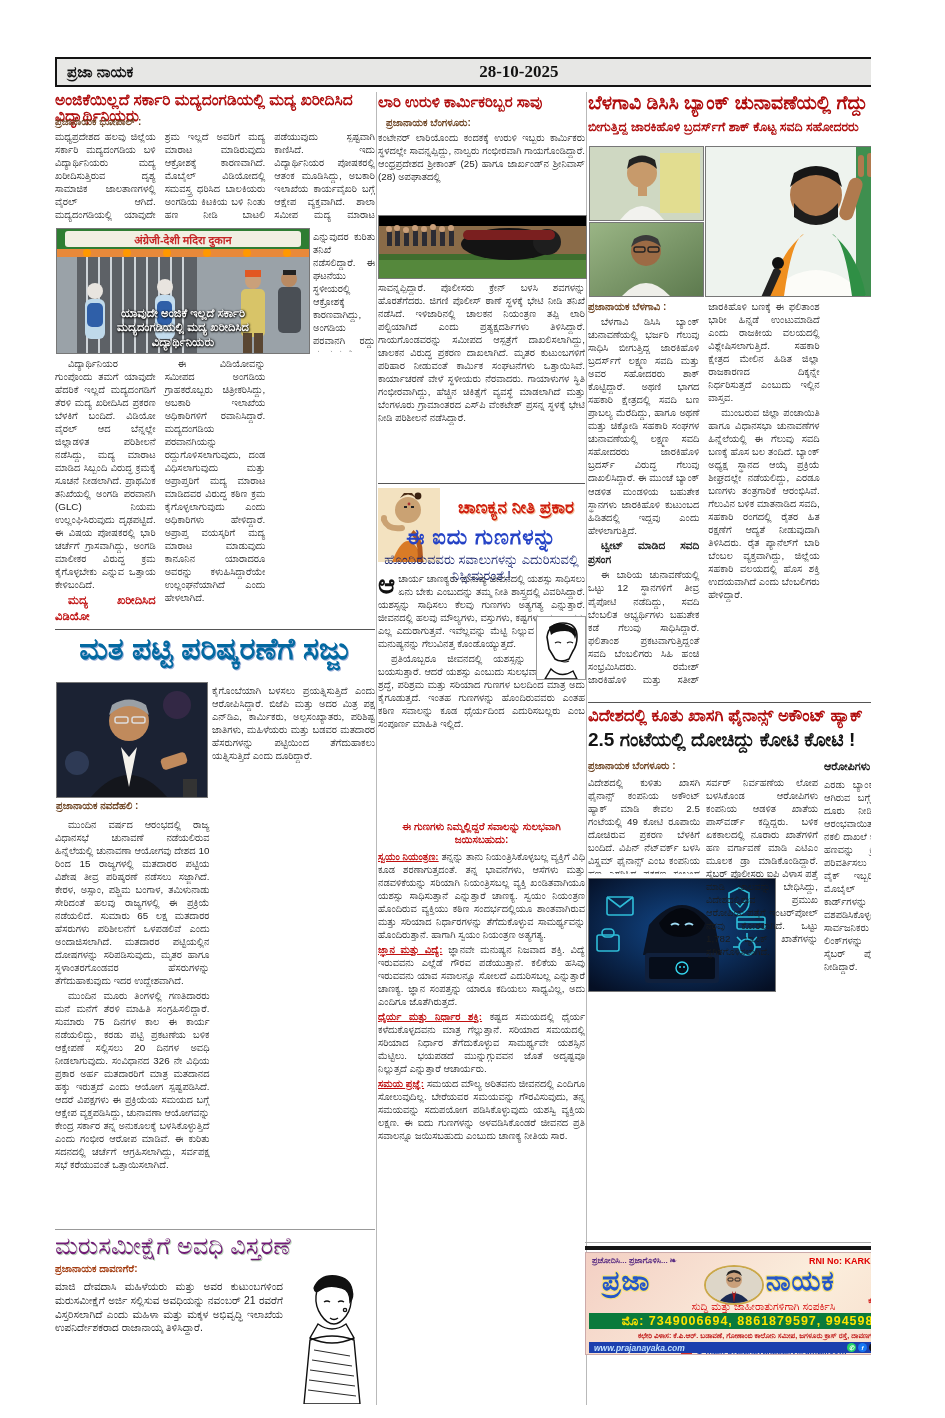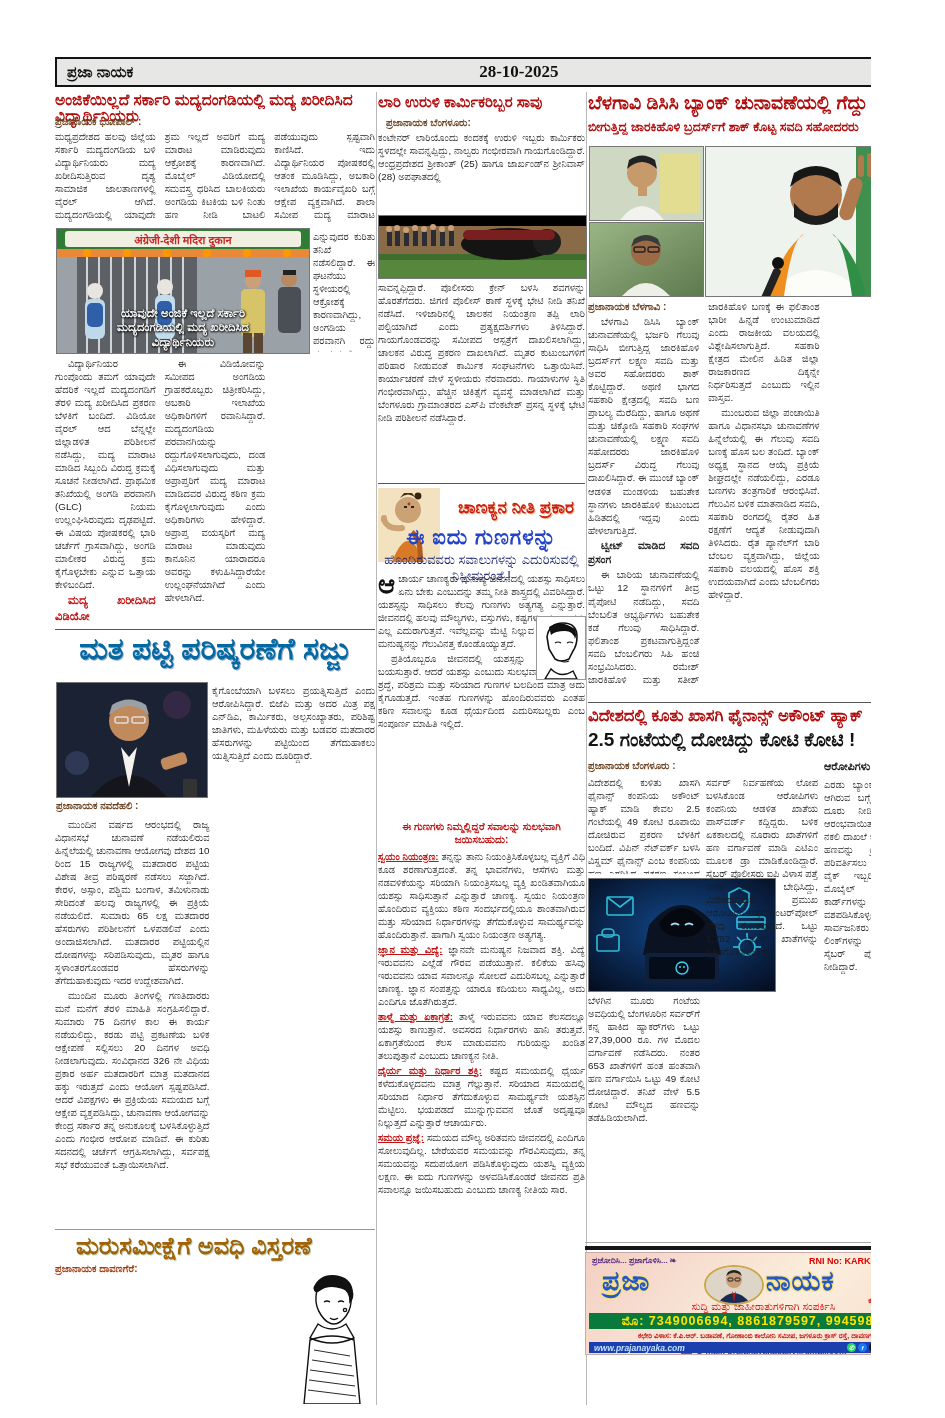--- a/index.html
+++ b/index.html
@@ -8,21 +8,21 @@
   .abs{position:absolute;}
   .masthead{left:55px;top:57px;width:881px;height:26px;background:#e7e7e5;border:2px solid #141414;
             display:flex;align-items:center;justify-content:space-between;padding:0 10px;box-sizing:content-box;}
   .mh-paper{font-weight:bold;font-size:15px;color:#111;}
   .mh-date{font-family:"Liberation Serif",serif;font-weight:bold;font-size:17px;color:#111;}
   .mh-page{font-weight:bold;font-size:15px;color:#111;}
   .vrule{width:1px;background:#b9b9b9;}
   .hrule{height:1px;background:#555;}
   .hl-red{color:#b00d0d;font-weight:bold;line-height:1.05;}
   .hl-blue{color:#0369a1;font-weight:bold;line-height:1.0;}
-  .hl-green{color:#a16207;font-weight:bold;line-height:1.0;margin-left:21px;}
+  .hl-green{color:#701a75;font-weight:normal;line-height:1.0;}
   .byline{font-weight:bold;font-size:10px;color:#6d4423;}
   .just{text-align:justify;font-size:9.8px;line-height:1.33;color:#1c1c1c;overflow:hidden;}
   .just p{margin:0 0 2px 0;text-indent:13px;}
   .cols3{columns:3;column-gap:9px;column-fill:auto;}
   .cols2{columns:2;column-gap:11px;column-fill:auto;}
   .subhead-red{color:#c01010;font-weight:bold;font-size:11.5px;text-indent:0;margin:3px 0;}
   .leadin{color:#c01010;font-weight:bold;text-decoration:underline;}
   .photo{border:1px solid #777;overflow:hidden;background:#ccc;}
   .cap{position:absolute;left:0;right:0;bottom:4px;text-align:center;color:#fff;font-weight:bold;
        font-size:11.5px;line-height:1.25;text-shadow:0 1px 2px #000,1px 0 2px #000;}
@@ -273,21 +273,20 @@
       <path d="M12 10 q12 -8 26 2 q2 6 0 10 q-2 -8 -10 -8 q-10 0 -14 4 z" fill="#111"></path>
       <path d="M18 26 q3 -2 6 0 M30 26 q3 -2 6 0" stroke="#111" stroke-width="1.2" fill="none"></path>
       <path d="M24 44 q4 2 8 0" stroke="#111" stroke-width="1.2" fill="none"></path>
       <path d="M14 52 q10 10 22 2 l4 8 H8 z" fill="none" stroke="#111" stroke-width="1.4"></path>
     </svg>
   </div>
   <div class="abs ck-center" style="left:378px;top:820px;width:207px;">ಈ ಗುಣಗಳು ನಿಮ್ಮಲ್ಲಿದ್ದರೆ ಸವಾಲನ್ನು ಸುಲಭವಾಗಿ ಜಯಿಸಬಹುದು:</div>
   <div class="abs just" style="left:378px;top:850px;width:207px;height:555px;">
     <p style="text-indent:0;"><span class="leadin">ಸ್ವಯಂ ನಿಯಂತ್ರಣ:</span> <span>ತನ್ನನ್ನು ತಾನು ನಿಯಂತ್ರಿಸಿಕೊಳ್ಳಬಲ್ಲ ವ್ಯಕ್ತಿಗೆ ವಿಧಿ ಕೂಡ ಶರಣಾಗುತ್ತದಂತೆ. ತನ್ನ ಭಾವನೆಗಳು, ಆಸೆಗಳು ಮತ್ತು ನಡವಳಿಕೆಯನ್ನು ಸರಿಯಾಗಿ ನಿಯಂತ್ರಿಸಬಲ್ಲ ವ್ಯಕ್ತಿ ಖಂಡಿತವಾಗಿಯೂ ಯಶಸ್ಸು ಸಾಧಿಸುತ್ತಾನೆ ಎನ್ನುತ್ತಾರೆ ಚಾಣಕ್ಯ. ಸ್ವಯಂ ನಿಯಂತ್ರಣ ಹೊಂದಿರುವ ವ್ಯಕ್ತಿಯು ಕಠಿಣ ಸಂದರ್ಭದಲ್ಲಿಯೂ ಶಾಂತವಾಗಿರುವ ಮತ್ತು ಸರಿಯಾದ ನಿರ್ಧಾರಗಳನ್ನು ತೆಗೆದುಕೊಳ್ಳುವ ಸಾಮರ್ಥ್ಯವನ್ನು ಹೊಂದಿರುತ್ತಾನೆ. ಹಾಗಾಗಿ ಸ್ವಯಂ ನಿಯಂತ್ರಣ ಅತ್ಯಗತ್ಯ.</span></p>
     <p style="text-indent:0;"><span class="leadin">ಜ್ಞಾನ ಮತ್ತು ವಿದ್ಯೆ:</span> <span>ಜ್ಞಾನವೇ ಮನುಷ್ಯನ ನಿಜವಾದ ಶಕ್ತಿ. ವಿದ್ಯೆ ಇರುವವನು ಎಲ್ಲೆಡೆ ಗೌರವ ಪಡೆಯುತ್ತಾನೆ. ಕಲಿಕೆಯ ಹಸಿವು ಇರುವವನು ಯಾವ ಸವಾಲನ್ನೂ ಸೋಲದೆ ಎದುರಿಸಬಲ್ಲ ಎನ್ನುತ್ತಾರೆ ಚಾಣಕ್ಯ. ಜ್ಞಾನ ಸಂಪತ್ತನ್ನು ಯಾರೂ ಕದಿಯಲು ಸಾಧ್ಯವಿಲ್ಲ, ಅದು ಎಂದಿಗೂ ಜೊತೆಗಿರುತ್ತದೆ.</span></p>
-    <p style="text-indent:0;"><span class="leadin">ತಾಳ್ಮೆ ಮತ್ತು ಏಕಾಗ್ರತೆ:</span> <span>ತಾಳ್ಮೆ ಇರುವವನು ಯಾವ ಕೆಲಸದಲ್ಲೂ ಯಶಸ್ಸು ಕಾಣುತ್ತಾನೆ. ಅವಸರದ ನಿರ್ಧಾರಗಳು ಹಾನಿ ತರುತ್ತವೆ. ಏಕಾಗ್ರತೆಯಿಂದ ಕೆಲಸ ಮಾಡುವವನು ಗುರಿಯನ್ನು ಖಂಡಿತ ತಲುಪುತ್ತಾನೆ ಎಂಬುದು ಚಾಣಕ್ಯನ ನೀತಿ.</span></p>
     <p style="text-indent:0;"><span class="leadin">ಧೈರ್ಯ ಮತ್ತು ನಿರ್ಧಾರ ಶಕ್ತಿ:</span> <span>ಕಷ್ಟದ ಸಮಯದಲ್ಲಿ ಧೈರ್ಯ ಕಳೆದುಕೊಳ್ಳದವನು ಮಾತ್ರ ಗೆಲ್ಲುತ್ತಾನೆ. ಸರಿಯಾದ ಸಮಯದಲ್ಲಿ ಸರಿಯಾದ ನಿರ್ಧಾರ ತೆಗೆದುಕೊಳ್ಳುವ ಸಾಮರ್ಥ್ಯವೇ ಯಶಸ್ಸಿನ ಮೆಟ್ಟಿಲು. ಭಯಪಡದೆ ಮುನ್ನುಗ್ಗುವವನ ಜೊತೆ ಅದೃಷ್ಟವೂ ನಿಲ್ಲುತ್ತದೆ ಎನ್ನುತ್ತಾರೆ ಆಚಾರ್ಯರು.</span></p>
     <p style="text-indent:0;"><span class="leadin">ಸಮಯ ಪ್ರಜ್ಞೆ:</span> <span>ಸಮಯದ ಮೌಲ್ಯ ಅರಿತವನು ಜೀವನದಲ್ಲಿ ಎಂದಿಗೂ ಸೋಲುವುದಿಲ್ಲ. ಬೇರೆಯವರ ಸಮಯವನ್ನು ಗೌರವಿಸುವುದು, ತನ್ನ ಸಮಯವನ್ನು ಸದುಪಯೋಗ ಪಡಿಸಿಕೊಳ್ಳುವುದು ಯಶಸ್ವಿ ವ್ಯಕ್ತಿಯ ಲಕ್ಷಣ. ಈ ಐದು ಗುಣಗಳನ್ನು ಅಳವಡಿಸಿಕೊಂಡರೆ ಜೀವನದ ಪ್ರತಿ ಸವಾಲನ್ನೂ ಜಯಿಸಬಹುದು ಎಂಬುದು ಚಾಣಕ್ಯ ನೀತಿಯ ಸಾರ.</span></p>
   </div>
 
   <div class="abs hl-red" style="left:588px;top:707px;width:352px;font-size:16.5px;">ವಿದೇಶದಲ್ಲಿ ಕೂತು ಖಾಸಗಿ ಫೈನಾನ್ಸ್ ಅಕೌಂಟ್ ಹ್ಯಾಕ್</div>
   <div class="abs" style="left:588px;top:729px;width:352px;font-size:19px;font-weight:bold;color:#141414;">2.5 ಗಂಟೆಯಲ್ಲಿ ದೋಚಿದ್ದು ಕೋಟಿ ಕೋಟಿ !</div>
   <div class="abs byline" style="left:588px;top:760px;">ಪ್ರಜಾನಾಯಕ ಬೆಂಗಳೂರು :</div>
   <div class="abs" style="left:824px;top:760px;width:116px;font-size:11px;font-weight:bold;color:#141414;">ಆರೋಪಿಗಳು ಹ್ಯಾಕ್ ಹೇಗೆ?</div>
   <div class="abs just" style="left:588px;top:776px;width:112px;height:98px;">ವಿದೇಶದಲ್ಲಿ ಕುಳಿತು ಖಾಸಗಿ ಫೈನಾನ್ಸ್ ಕಂಪನಿಯ ಅಕೌಂಟ್ ಹ್ಯಾಕ್ ಮಾಡಿ ಕೇವಲ 2.5 ಗಂಟೆಯಲ್ಲಿ 49 ಕೋಟಿ ರೂಪಾಯಿ ದೋಚಿರುವ ಪ್ರಕರಣ ಬೆಳಕಿಗೆ ಬಂದಿದೆ. ವಿಪಿನ್ ನೆಟ್‌ವರ್ಕ್ ಬಳಸಿ ವಿಸ್ಡಮ್ ಫೈನಾನ್ಸ್ ಎಂಬ ಕಂಪನಿಯ ಹಣ ಎಗರಿಸಿದ ಪ್ರಕರಣ ಸಂಬಂಧ ಇಬ್ಬರು ಆರೋಪಿಗಳನ್ನ ಬಂಧಿಸಲಾಗಿದೆ.</div>
   <div class="abs photo" style="left:588px;top:878px;width:186px;height:112px;">
@@ -319,26 +318,26 @@
       <path d="M60 46 q33 -40 66 0 l6 30 H54 z" fill="#0b1322"></path>
       <path d="M70 44 q23 -30 46 0 q-4 14 -23 14 q-19 0 -23 -14 z" fill="#05080f"></path>
       <path d="M82 46 q4 -3 8 0 M96 46 q4 -3 8 0" stroke="#9fdcf5" stroke-width="2" fill="none"></path>
       <rect x="56" y="74" width="74" height="30" rx="3" fill="#10203c"></rect>
       <rect x="60" y="78" width="66" height="22" rx="2" fill="#060d1a"></rect>
       <circle cx="93" cy="89" r="6" fill="none" stroke="#35d7f0" stroke-width="1.4"></circle>
       <circle cx="91" cy="88" r="1" fill="#35d7f0"></circle>
         <circle cx="95" cy="88" r="1" fill="#35d7f0"></circle>
     </svg>
   </div>
-  <div class="abs just" style="left:588px;top:994px;width:112px;height:252px;">ಬೆಳಗಿನ ಮೂರು ಗಂಟೆಯ ಅವಧಿಯಲ್ಲಿ ಬೆಂಗಳೂರಿನ ಸರ್ವರ್‌ಗೆ ಕನ್ನ ಹಾಕಿದ ಹ್ಯಾಕರ್‌ಗಳು ಒಟ್ಟು 27,39,000 ರೂ. ಗಳ ಮೊದಲ ವರ್ಗಾವಣೆ ನಡೆಸಿದರು. ನಂತರ 653 ಖಾತೆಗಳಿಗೆ ಹಂತ ಹಂತವಾಗಿ ಹಣ ವರ್ಗಾಯಿಸಿ ಒಟ್ಟು 49 ಕೋಟಿ ದೋಚಿದ್ದಾರೆ. ತನಿಖೆ ವೇಳೆ 5.5 ಕೋಟಿ ಮೌಲ್ಯದ ಹಣವನ್ನು ತಡೆಹಿಡಿಯಲಾಗಿದೆ.</div>
   <div class="abs just" style="left:706px;top:776px;width:112px;height:470px;">ಸರ್ವರ್ ನಿರ್ವಹಣೆಯ ಲೋಪ ಬಳಸಿಕೊಂಡ ಆರೋಪಿಗಳು ಕಂಪನಿಯ ಆಡಳಿತ ಖಾತೆಯ ಪಾಸ್‌ವರ್ಡ್ ಕದ್ದಿದ್ದರು. ಬಳಿಕ ಏಕಕಾಲದಲ್ಲಿ ನೂರಾರು ಖಾತೆಗಳಿಗೆ ಹಣ ವರ್ಗಾವಣೆ ಮಾಡಿ ಎಟಿಎಂ ಮೂಲಕ ಡ್ರಾ ಮಾಡಿಕೊಂಡಿದ್ದಾರೆ. ಸೈಬರ್ ಪೊಲೀಸರು ಐಪಿ ವಿಳಾಸ ಪತ್ತೆ ಮಾಡಿ ಜಾಲವನ್ನು ಬೇಧಿಸಿದ್ದು, ವಿದೇಶದಲ್ಲಿರುವ ಪ್ರಮುಖ ಆರೋಪಿಯ ಪತ್ತೆಗೆ ಇಂಟರ್‌ಪೋಲ್ ನೆರವು ಕೋರಲಾಗಿದೆ. ಒಟ್ಟು 1,782 ಬ್ಯಾಂಕ್ ಖಾತೆಗಳನ್ನು ಸ್ಥಗಿತಗೊಳಿಸಲಾಗಿದೆ.</div>
   <div class="abs just" style="left:824px;top:778px;width:116px;height:468px;">ಎರಡು ಬ್ಯಾಂಕ್ ಅಕೌಂಟ್ ಹ್ಯಾಕ್ ಆಗಿರುವ ಬಗ್ಗೆ ಕಂಪನಿಯ ಸಿಬ್ಬಂದಿ ದೂರು ನೀಡಿದ ಬಳಿಕ ತನಿಖೆ ಆರಂಭವಾಯಿತು. ಆರೋಪಿಗಳು ನಕಲಿ ದಾಖಲೆ ಬಳಸಿ ಖಾತೆ ತೆರೆದಿದ್ದು, ಹಣವನ್ನು ಕ್ರಿಪ್ಟೋ ಕರೆನ್ಸಿಯಾಗಿ ಪರಿವರ್ತಿಸಲು ಯತ್ನಿಸಿದ್ದರು. ಬಂಧಿತ ವೈಕ್ ಇಬ್ಬರಿಂದ ಲ್ಯಾಪ್‌ಟಾಪ್, ಮೊಬೈಲ್ ಮತ್ತು ಸಿಮ್ ಕಾರ್ಡ್‌ಗಳನ್ನು ವಶಪಡಿಸಿಕೊಳ್ಳಲಾಗಿದೆ. ಸಾರ್ವಜನಿಕರು ಅನುಮಾನಾಸ್ಪದ ಲಿಂಕ್‌ಗಳನ್ನು ಕ್ಲಿಕ್ ಮಾಡದಂತೆ ಸೈಬರ್ ಪೊಲೀಸರು ಎಚ್ಚರಿಕೆ ನೀಡಿದ್ದಾರೆ.</div>
 
   <div class="abs hl-green" style="left:55px;top:1234px;width:320px;font-size:24px;text-shadow:1px 1px 0 #bcd8bc;">ಮರುಸಮೀಕ್ಷೆಗೆ ಅವಧಿ ವಿಸ್ತರಣೆ</div>
   <div class="abs byline" style="left:55px;top:1263px;color:#a33c10;">ಪ್ರಜಾನಾಯಕ ದಾವಣಗೆರೆ:</div>
+  <div class="abs just" style="left:55px;top:1280px;width:228px;height:124px;font-size:10.4px;">ಮಾಜಿ ದೇವದಾಸಿ ಮಹಿಳೆಯರು ಮತ್ತು ಅವರ ಕುಟುಂಬಗಳಿಂದ ಮರುಸಮೀಕ್ಷೆಗೆ ಅರ್ಜಿ ಸಲ್ಲಿಸುವ ಅವಧಿಯನ್ನು ನವಂಬರ್ 21 ರವರೆಗೆ ವಿಸ್ತರಿಸಲಾಗಿದೆ ಎಂದು ಮಹಿಳಾ ಮತ್ತು ಮಕ್ಕಳ ಅಭಿವೃದ್ಧಿ ಇಲಾಖೆಯ ಉಪನಿರ್ದೇಶಕರಾದ ರಾಜಾನಾಯ್ಕ ತಿಳಿಸಿದ್ದಾರೆ.</div>
   <div class="abs" style="left:288px;top:1266px;width:87px;height:138px;background:#fff;">
     <svg width="87" height="138" viewBox="0 0 87 138">
       <rect width="87" height="138" fill="#fff"></rect>
       <g stroke="#111" fill="none" stroke-width="1.4">
         <path d="M28 30 q2 -18 18 -18 q16 0 17 18 q1 12 -5 20 q-6 8 -12 8 q-7 0 -13 -9 q-6 -9 -5 -19"></path>
         <path d="M26 22 q6 -14 22 -12 q14 2 16 14 q2 8 -2 12 q0 -12 -8 -14 q-14 -4 -22 2 q-5 4 -6 -2" fill="#111"></path>
         <path d="M36 36 q3 -2 6 0 M50 36 q3 -2 6 0"></path>
         <path d="M42 52 q4 3 8 0"></path>
         <path d="M30 58 q14 10 28 0 l8 14 q-22 10 -44 0 z"></path>
         <path d="M22 74 q22 -8 44 0 l6 64 H16 z"></path>

